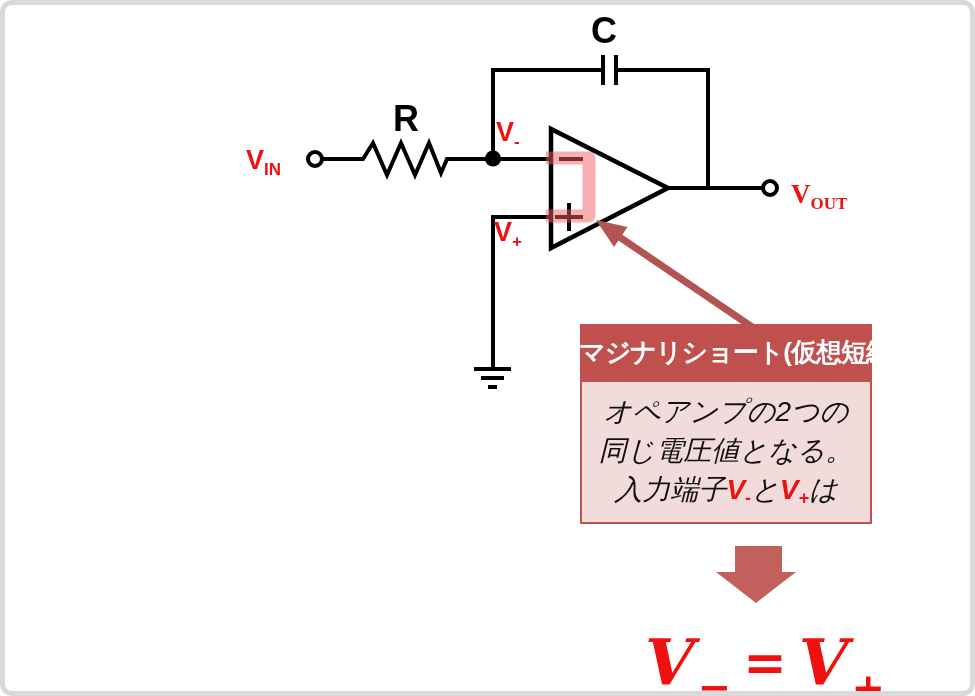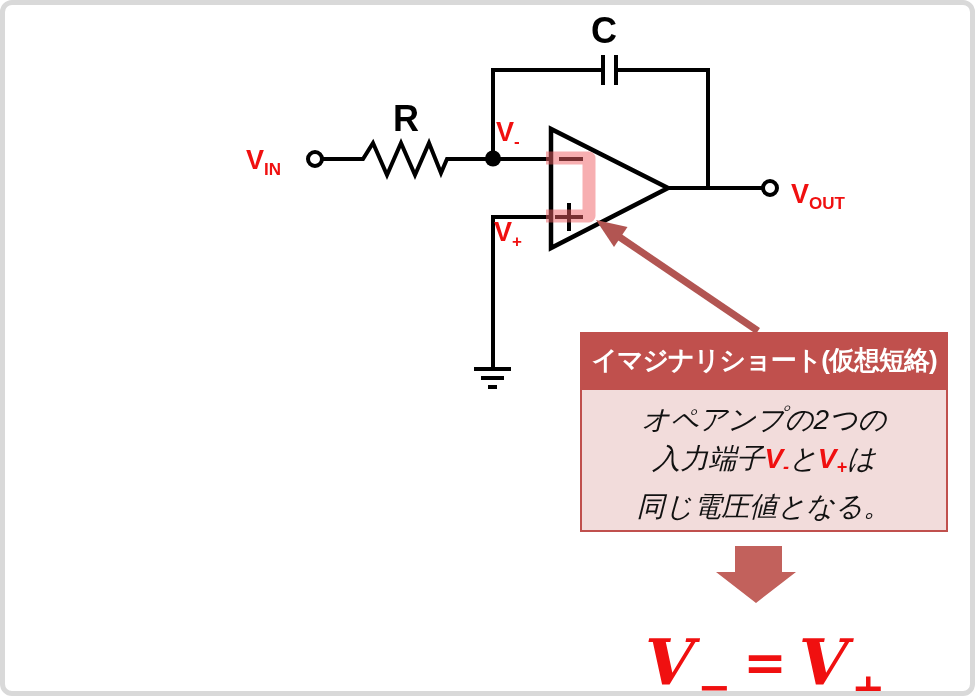--- a/index.html
+++ b/index.html
@@ -45,21 +45,21 @@
   }
   .clabel .sub{font-size:17px;vertical-align:-6px;letter-spacing:0;}
   .blacklabel{
     position:absolute;
     color:var(--line-black);
     font-weight:bold;
     font-size:36px;
     line-height:1;
   }
 
-  .callout{position:absolute;left:575px;top:327px;width:368px;}
+  .callout{position:absolute;left:575px;top:319px;width:292px;}
   .callout-header{
     height:56px;
     background:var(--brick-red);
     color:#ffffff;
     font-weight:bold;
     font-size:26px;
     letter-spacing:-1px;
     display:flex;align-items:center;justify-content:center;
     white-space:nowrap;
   }
@@ -128,26 +128,26 @@
   <div class="clabel" style="left:241px;top:142px;"><span>V</span><span class="sub">IN</span></div>
 
   <div class="blacklabel" style="left:388px;top:96px;">R</div>
 
   <div class="blacklabel" style="left:586px;top:8px;">C</div>
 
   <div class="clabel" style="left:491px;top:114px;"><span>V</span><span class="sub">-</span></div>
 
   <div class="clabel" style="left:489px;top:214px;"><span>V</span><span class="sub">+</span></div>
 
-  <div class="clabel" style="left:786px;top:176px;"><span>V</span><span class="sub">OUT</span></div>
+  <div class="clabel" style="left:786px;top:176px;font-family:Liberation Serif, serif;"><span>V</span><span class="sub">OUT</span></div>
 
   <div class="callout">
     <div class="callout-header">イマジナリショート(仮想短絡)</div>
     <div class="callout-body">
       <div>オペアンプの2つの</div>
+      <div>同じ電圧値となる。</div>
       <div><span>入力端子</span><span class="rv">V</span><span class="rsub">-</span><span>と</span><span class="rv">V</span><span class="rsub">+</span><span>は</span></div>
-      <div>同じ電圧値となる。</div>
     </div>
   </div>
 
   <div class="formula"><span class="fv">V</span><span class="fsub">−</span><span class="feq">=</span><span class="fv">V</span><span class="fsub">+</span></div>
 
 </div>
 
 </body></html>

